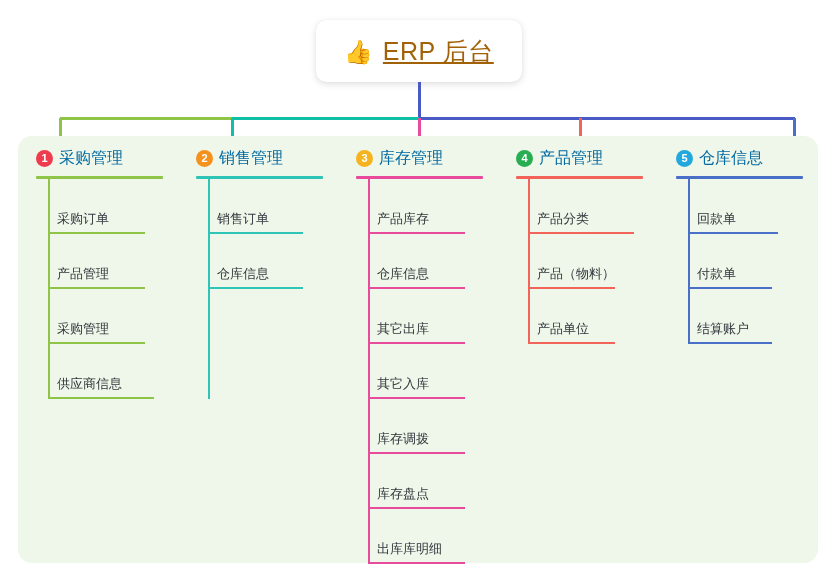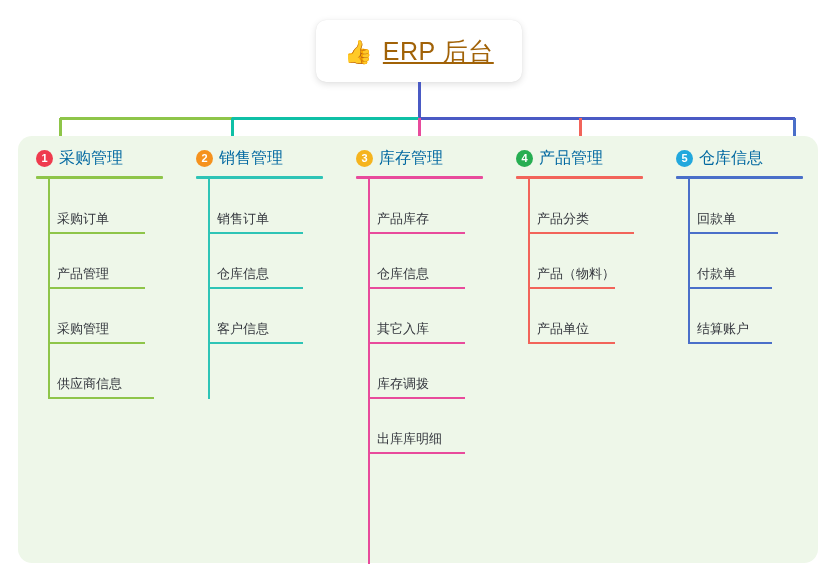--- a/index.html
+++ b/index.html
@@ -237,49 +237,53 @@
       <div class="leaf-list">
         <div class="spine" style="background: rgb(46, 196, 182); height: 220px;"></div>
         <div class="leaf">
           <span class="leaf-text">销售订单</span>
           <span class="leaf-rule" style="background: rgb(46, 196, 182);"></span>
         </div>
         <div class="leaf">
           <span class="leaf-text">仓库信息</span>
           <span class="leaf-rule" style="background: rgb(46, 196, 182);"></span>
         </div>
-        <div class="leaf">
-          <span class="leaf-text">客户信息</span>
-          <span class="leaf-rule" style="background: rgb(46, 196, 182);"></span>
-        </div>
       </div>
     </div>
 
     <div class="column" data-col="2">
       <div class="col-head">
         <span class="badge" style="background: rgb(245, 180, 30);">3</span>
         <span class="col-title">库存管理</span>
       </div>
       <div class="col-underline" style="background: rgb(232, 75, 156);"></div>
       <div class="leaf-list">
         <div class="spine" style="background: rgb(232, 75, 156); height: 385px;"></div>
         <div class="leaf">
           <span class="leaf-text">产品库存</span>
           <span class="leaf-rule" style="background: rgb(232, 75, 156);"></span>
         </div>
         <div class="leaf">
           <span class="leaf-text">仓库信息</span>
           <span class="leaf-rule" style="background: rgb(232, 75, 156);"></span>
         </div>
         <div class="leaf">
+          <span class="leaf-text">其它出库</span>
+          <span class="leaf-rule" style="background: rgb(232, 75, 156);"></span>
+        </div>
+        <div class="leaf">
           <span class="leaf-text">其它入库</span>
           <span class="leaf-rule" style="background: rgb(232, 75, 156);"></span>
         </div>
         <div class="leaf">
           <span class="leaf-text">库存调拨</span>
+          <span class="leaf-rule" style="background: rgb(232, 75, 156);"></span>
+        </div>
+        <div class="leaf">
+          <span class="leaf-text">库存盘点</span>
           <span class="leaf-rule" style="background: rgb(232, 75, 156);"></span>
         </div>
         <div class="leaf">
           <span class="leaf-text">出库库明细</span>
           <span class="leaf-rule" style="background: rgb(232, 75, 156);"></span>
         </div>
       </div>
     </div>
 
     <div class="column" data-col="3">

